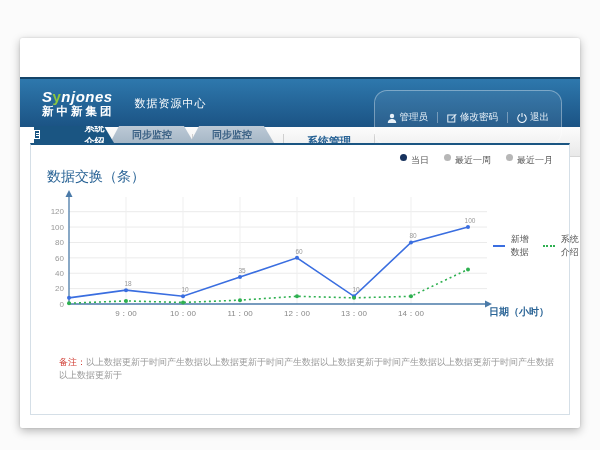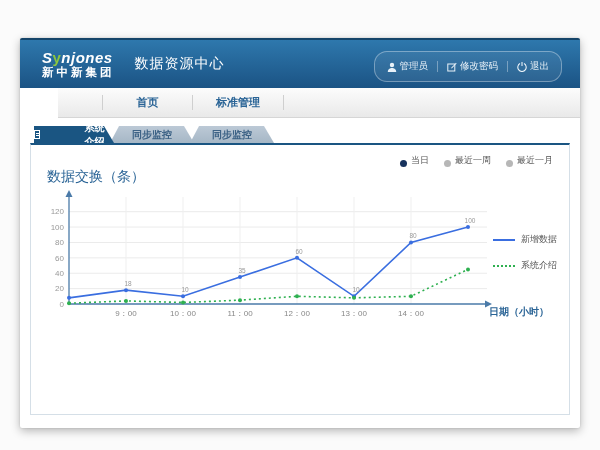--- a/index.html
+++ b/index.html
@@ -3,29 +3,29 @@
 <meta charset="utf-8">
 <style>
   * { margin:0; padding:0; box-sizing:border-box; }
   body { font-family:"Liberation Sans","DejaVu Sans",sans-serif; background:#fbfbfb; }
   .stage { position:relative; width:600px; height:450px; background:#fbfbfb; overflow:hidden; }
   .page { position:absolute; left:20px; top:38px; width:560px; height:390px; background:#fff;
           box-shadow:0 3px 10px rgba(0,0,0,.28), 0 0 2px rgba(0,0,0,.15); border-radius:2px; overflow:hidden; }
 
   
   .header { position:relative; height:50px; background:linear-gradient(#2e78ad,#1b5384);
-            border-top:2px solid #154469; display:flex; align-items:center; }
+            border-top:2px solid #154469; display:flex; align-items:center;margin-top:39px; }
   .logo { margin-left:22px; line-height:1.05; position:relative; }
   .logo-en { color:#fff; font-size:15px; font-weight:bold; font-style:italic; letter-spacing:.5px; }
   .logo-en .leaf { color:#8cc63f; font-style:normal; }
   .logo-cn { color:#fff; font-size:11.5px; font-weight:bold; letter-spacing:3px; }
-  .app-title { color:#fff; font-size:14px; margin-left:20px; letter-spacing:1px;text-align:center; }
+  .app-title { color:#fff; font-size:11px; margin-left:20px; letter-spacing:1px;text-align:center; }
   .user-box { position:absolute; right:18px; top:11px; display:flex; align-items:center;
               border:1px solid rgba(255,255,255,.35); background:rgba(255,255,255,.07);
-              border-radius:13px; padding:8px 12px; }
+              border-radius:13px; padding:20px 12px; }
   .user-item { display:flex; align-items:center; color:#e8f1f8; font-size:9.5px; cursor:pointer; }
   .user-item svg { margin-right:3px; }
   .user-sep { width:1px; height:11px; background:rgba(255,255,255,.35); margin:0 9px; }
 
   
   .navbar { height:30px; background:linear-gradient(#fcfcfc,#e9e9e9); border-bottom:1px solid #d6d6d6;
             display:flex; align-items:center; padding-left:44px;margin-left:38px; }
   .nav-item { width:91px; display:flex; align-items:center; justify-content:center;
               color:#2a6496; font-size:11px; font-weight:bold; border-right:1px solid #cfcfcf; cursor:pointer; }
   .nav-item:first-child { border-left:1px solid #cfcfcf; }
@@ -39,27 +39,27 @@
   .tab.inactive { width:84px; margin-left:-4px; background:linear-gradient(#bcc9d6,#a6b7c6); color:#3c6285;
                   clip-path:polygon(9px 0,calc(100% - 10px) 0,100% 100%,0 100%); z-index:2; }
   .tab .doc-icon { width:8px; height:9px; border:1px solid #fff; margin-right:5px; position:relative; }
   .tab .doc-icon::after { content:""; position:absolute; left:1px; top:2px; width:4px; height:1px;
                           box-shadow:0 2px 0 #fff; background:#fff; }
 
   
   .panel { position:absolute; left:10px; top:105px; width:540px; height:272px; background:#fff;
            border:1px solid #d5dfe7; border-top:2px solid #1a5582; }
   .filters { position:absolute; top:9px; right:16px; display:flex; gap:15px; }
-  .filter { display:flex; align-items:flex-end; font-size:9px; color:#555; cursor:pointer; }
+  .filter { display:flex; align-items:flex-start; font-size:9px; color:#555; cursor:pointer; }
   .fdot { width:7px; height:7px; border-radius:50%; background:#b7b7b7; margin-right:4px; }
   .fdot.sel { background:#17325d; }
   .ylabel { position:absolute; left:16px; top:23px; color:#2a6496; font-size:14px; }
   .xlabel { position:absolute; left:458px; top:160px; color:#2a6496; font-size:10px; font-weight:bold; }
   #chart-svg { position:absolute; left:10px; top:42px; }
-  .legend { position:absolute; left:462px; top:88px; display:flex; flex-direction:column; gap:13px; }
+  .legend { position:absolute; left:462px; top:88px; display:flex; flex-direction:row; gap:13px; }
   .legend-item { display:flex; align-items:center; font-size:9px; color:#555; }
   .legend-swatch { width:22px; height:0; border-top:2px solid #3a6ee0; margin-right:6px; }
   .note { position:absolute; left:28px; top:211px; width:495px; font-size:9px; line-height:1.4; }
   .note .pfx { color:#d03a30; }
   .note .txt { color:#9a9a9a; }
 </style>
 </head>
 <body>
 
 <div class="stage">
@@ -95,20 +95,21 @@
               <line x1="5" y1="0" x2="5" y2="4" stroke="#e8f1f8" stroke-width="1.1"></line>
             </svg>
           <span>退出</span>
         </div>
       </div>
     </div>
 
     <div class="navbar">
       <div class="nav-item">首页</div>
       <div class="nav-item">标准管理</div>
+      <div class="nav-item">系统管理</div>
     </div>
 
     <div class="tabs">
       <div class="tab active">
         <span class="doc-icon"></span>
         <span>系统介绍</span>
       </div>
       <div class="tab inactive">
         <span>同步监控</span>
       </div>
@@ -196,16 +197,19 @@
         <div class="legend-item">
           <span class="legend-swatch" style="border-top-color: rgb(58, 110, 224); border-top-style: solid;"></span>
           <span>新增数据</span>
         </div>
         <div class="legend-item">
           <span class="legend-swatch" style="border-top-color: rgb(46, 176, 80); border-top-style: dotted;"></span>
           <span>系统介绍</span>
         </div>
       </div>
 
+      <div class="note">
+        <span class="pfx">备注：</span><span class="txt">以上数据更新于时间产生数据以上数据更新于时间产生数据以上数据更新于时间产生数据以上数据更新于时间产生数据以上数据更新于</span>
+      </div>
     </div>
 
   </div>
 </div>
 
 </body></html>

